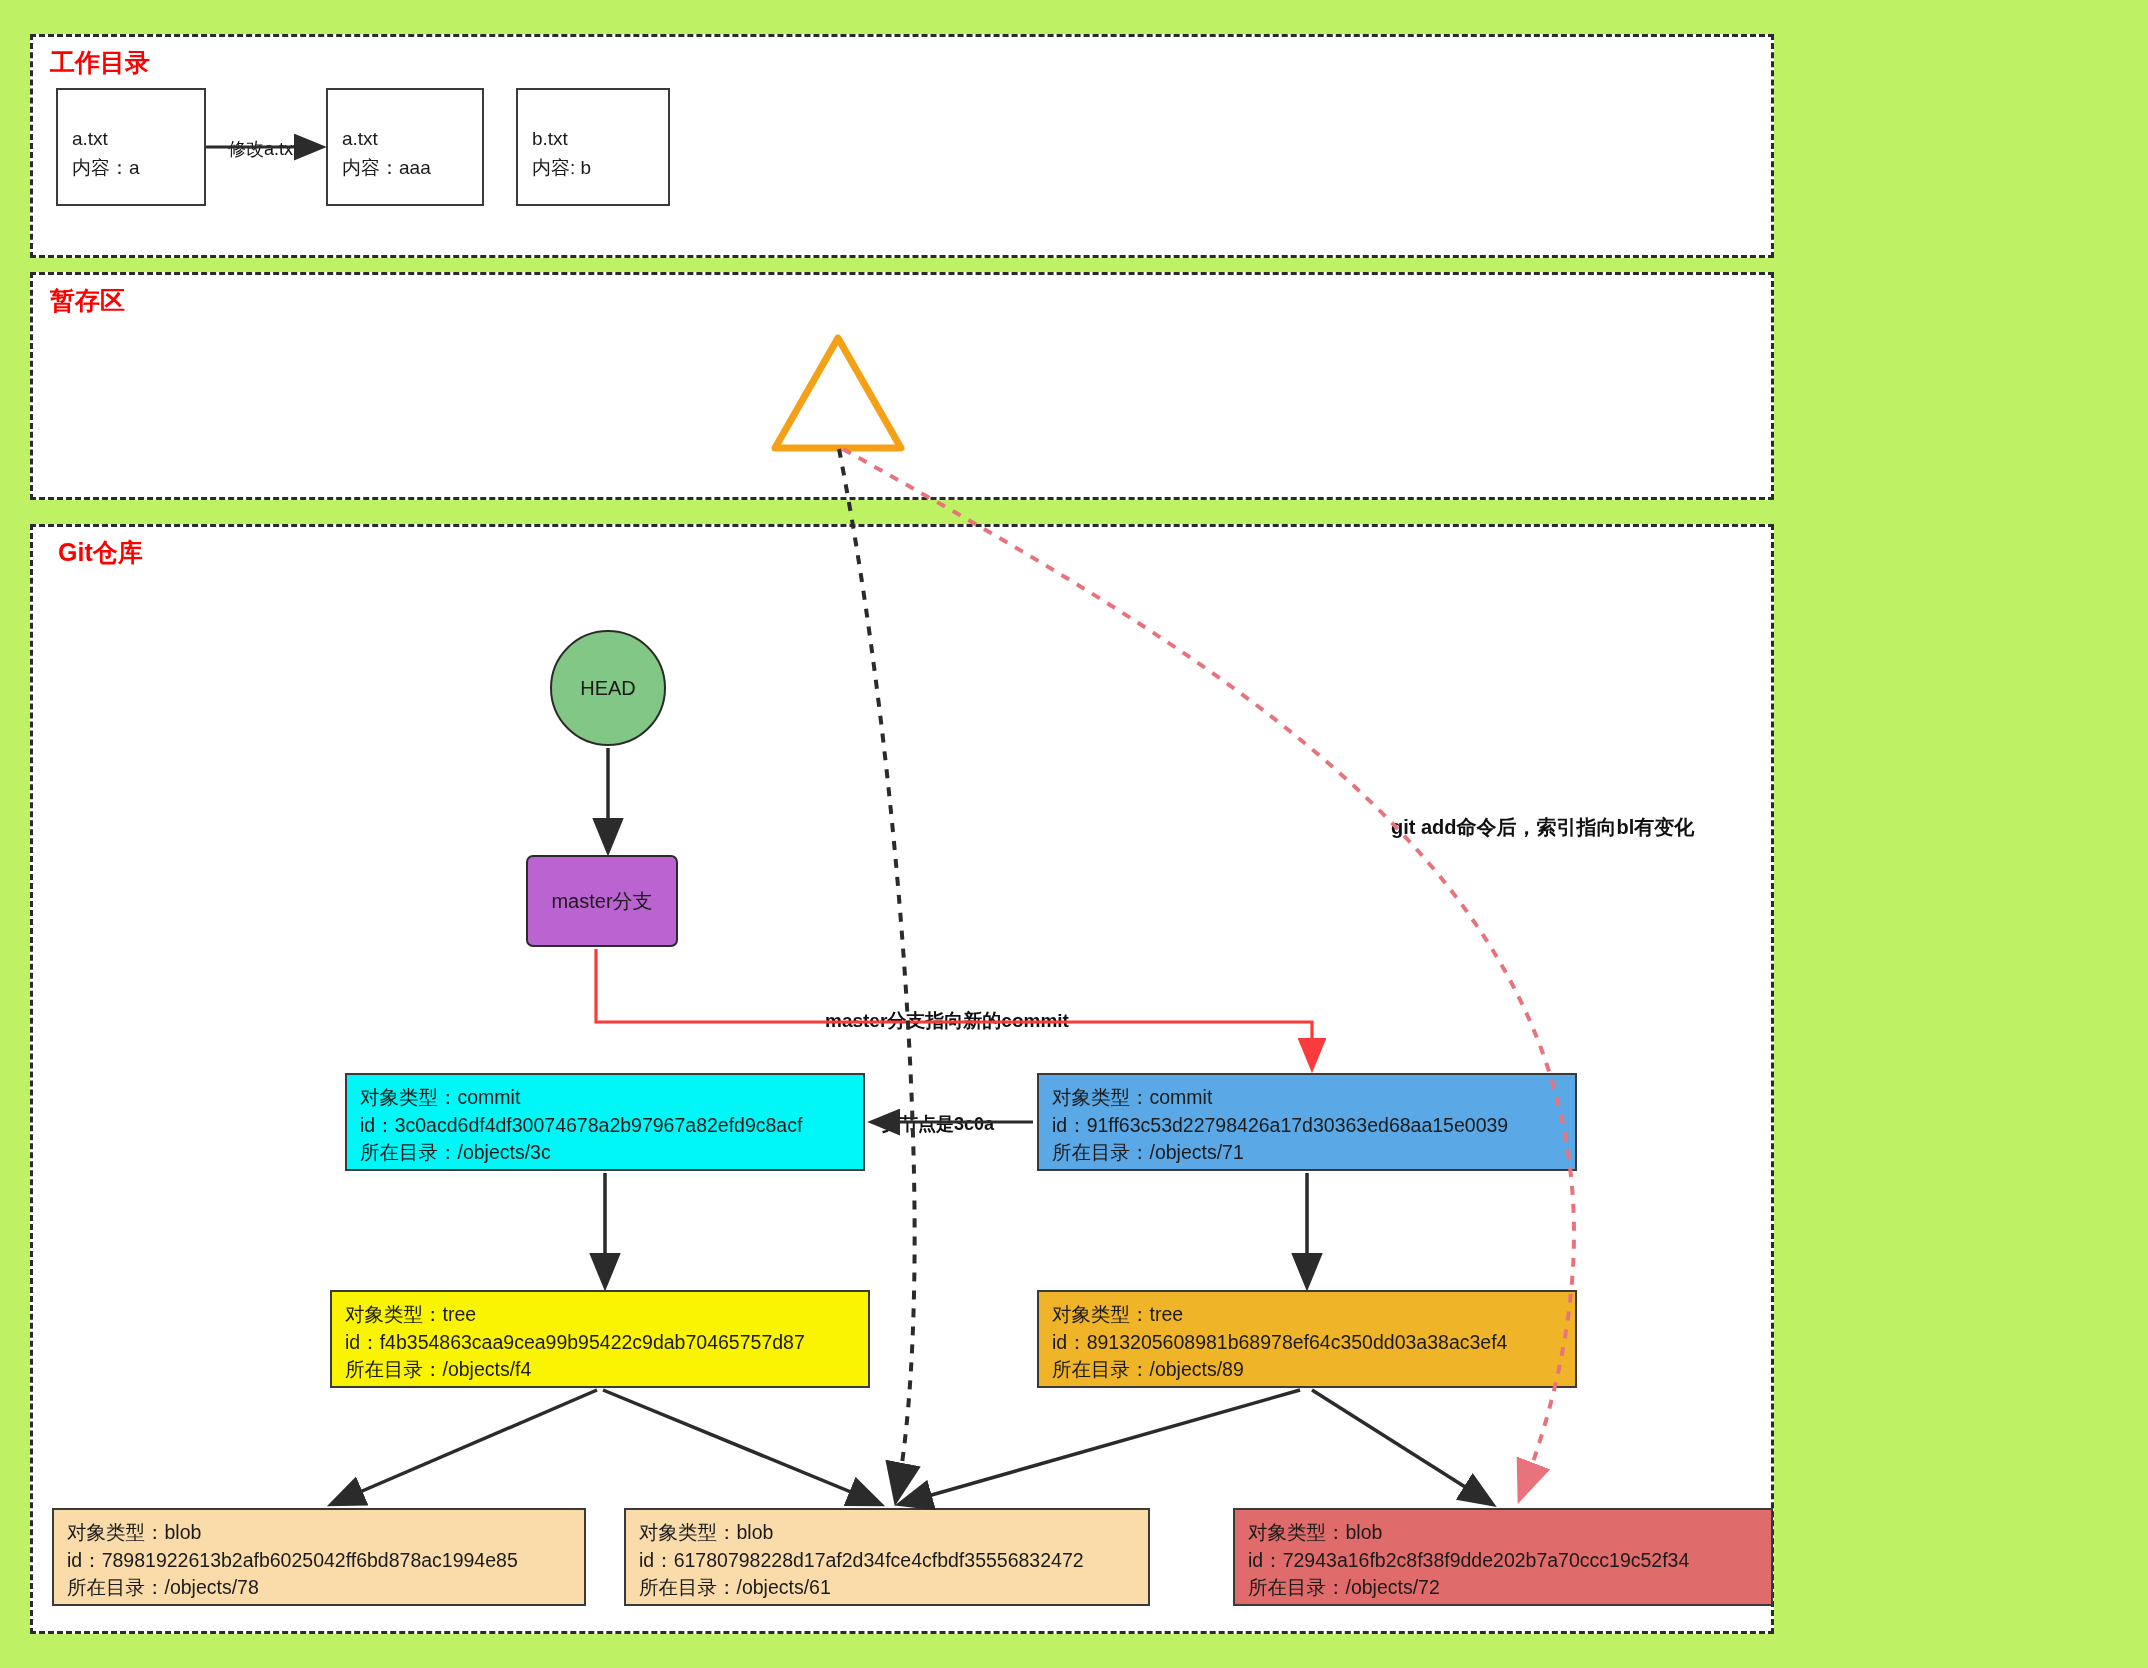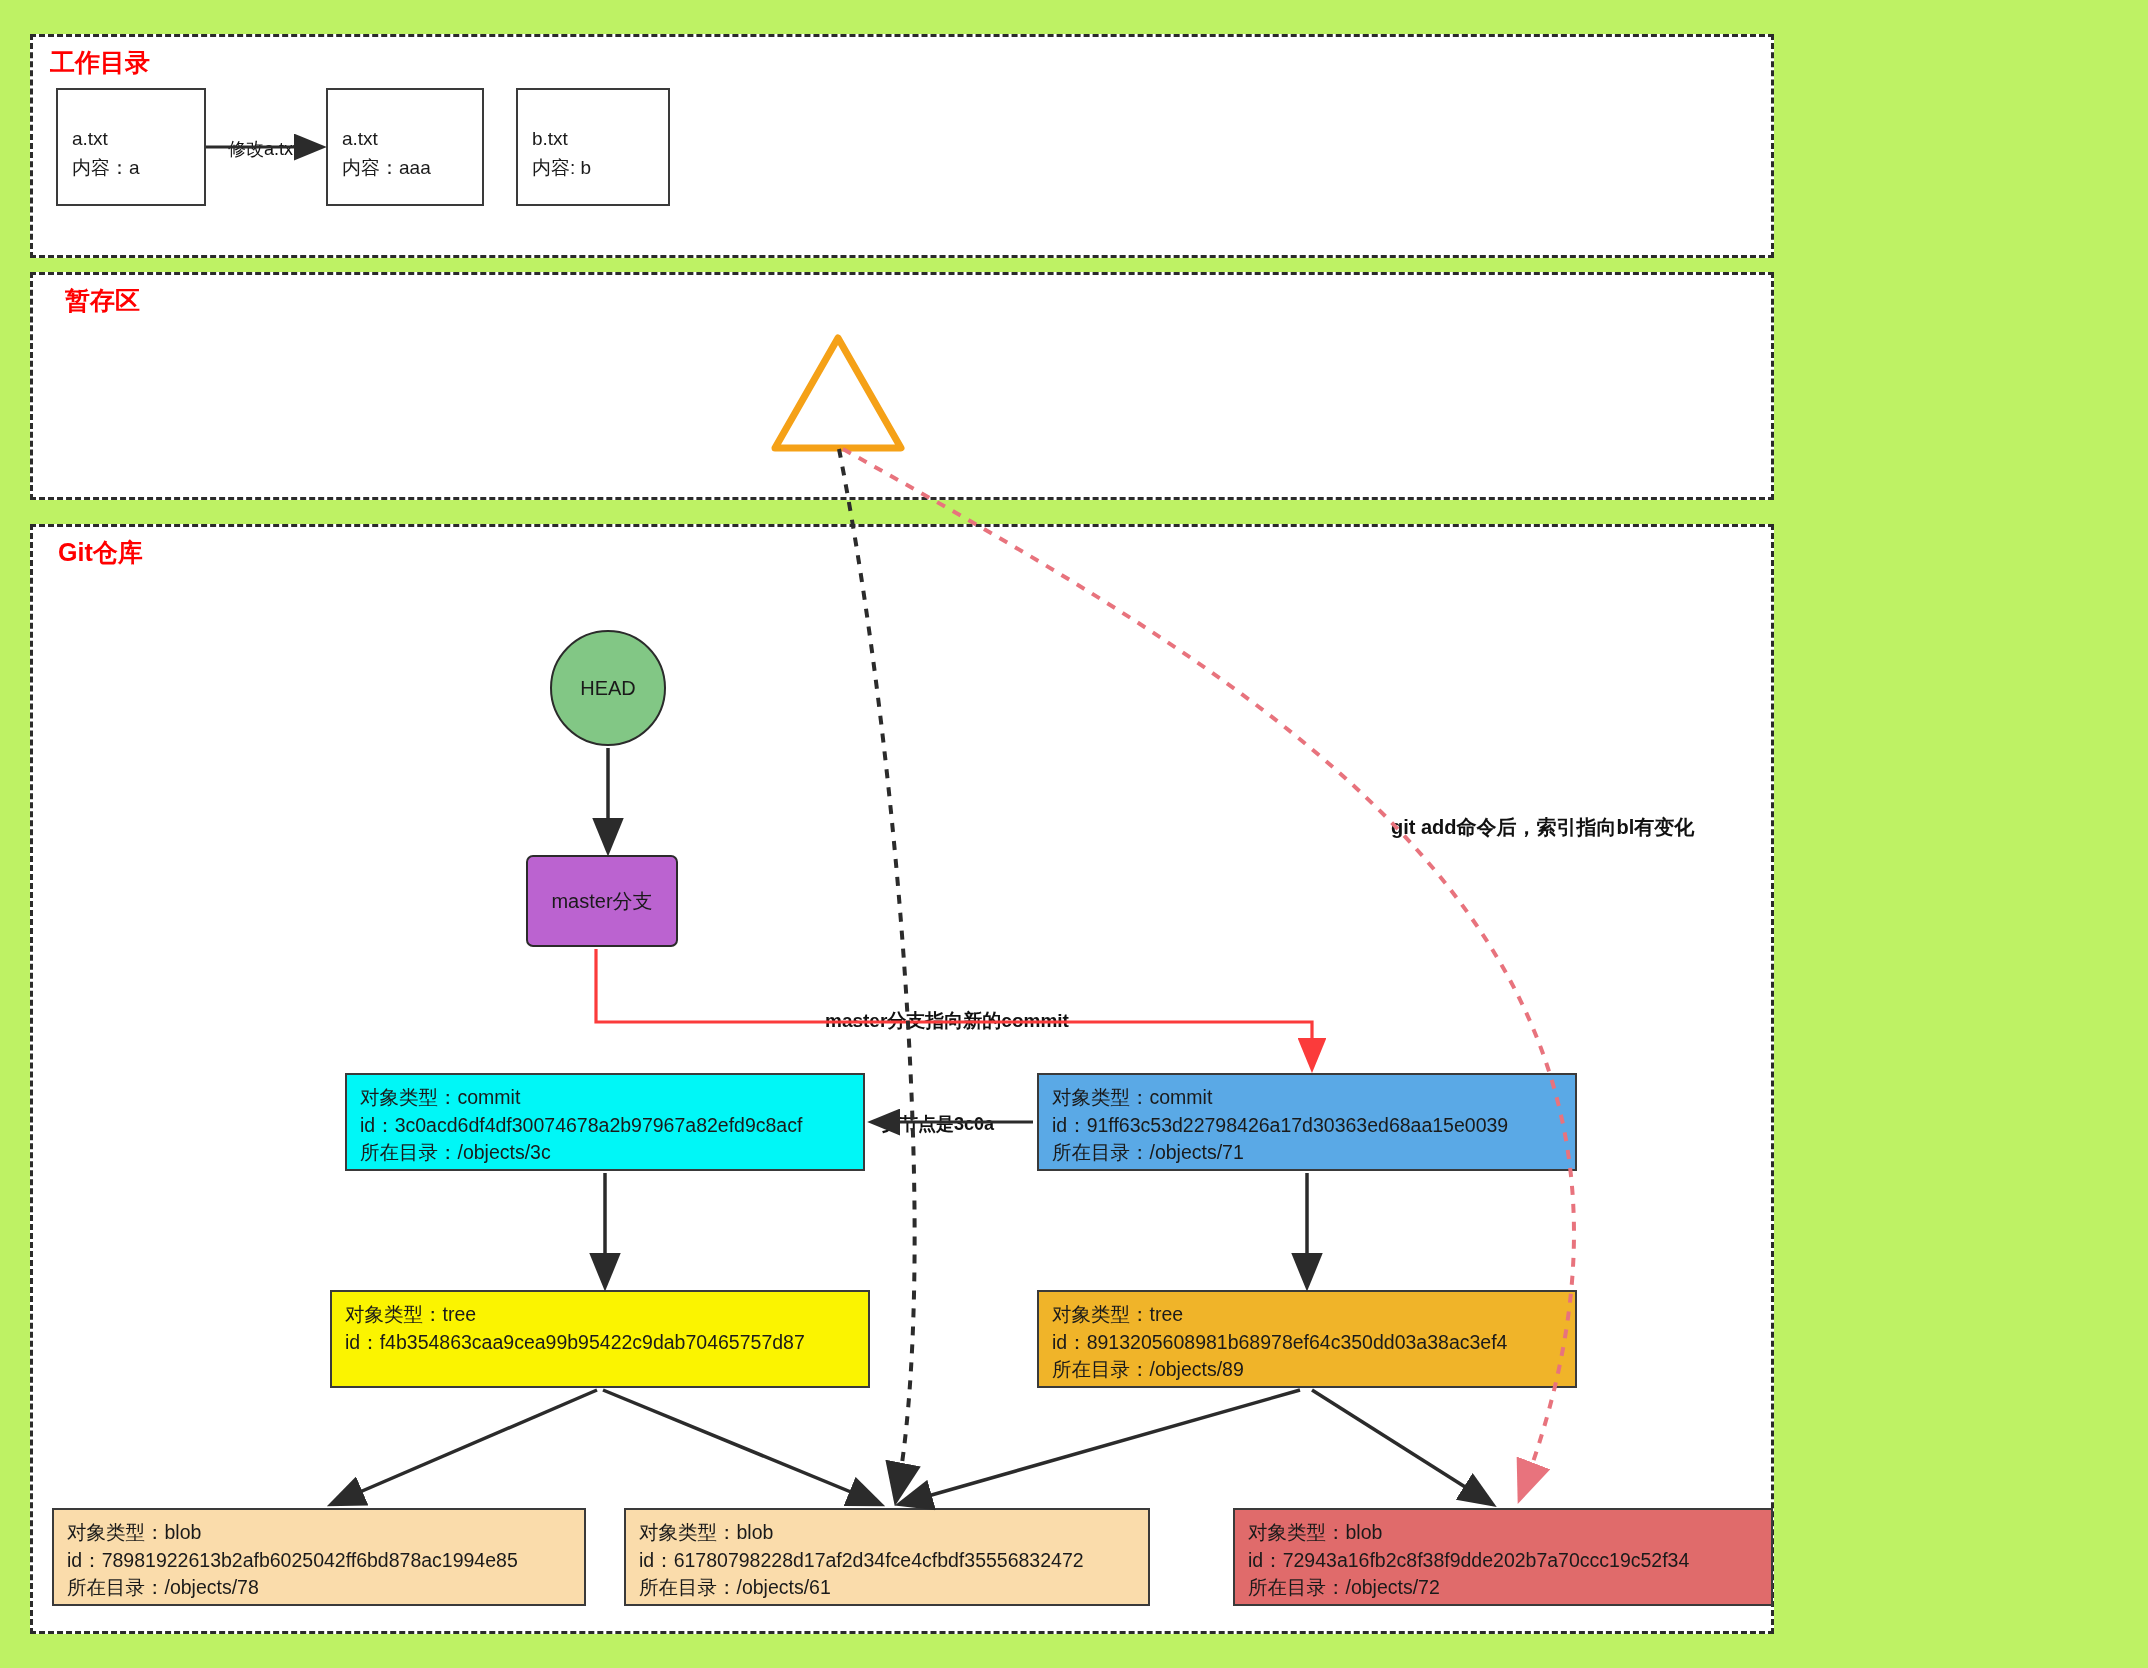--- a/index.html
+++ b/index.html
@@ -120,21 +120,21 @@
   </div>
 
   <div class="node file-box" style="left:516px; top:88px; width:154px; height:118px;">
     <div>b.txt</div>
     <div>内容: b</div>
   </div>
 
   <div class="edge-label plain" style="left:228px; top:137px;">修改a.txt</div>
 
   <div class="region" style="left:30px; top:272px; width:1744px; height:228px;"></div>
-  <div class="region-title" style="left:50px; top:284px;margin-left:15px;">暂存区</div>
+  <div class="region-title" style="left:50px; top:284px;">暂存区</div>
 
   <div class="region" style="left:30px; top:524px; width:1744px; height:1110px;"></div>
   <div class="region-title" style="left:58px; top:536px;">Git仓库</div>
 
   <div class="head-circle" style="left:550px; top:630px; width:116px; height:116px;">
     <span>HEAD</span>
   </div>
 
   <div class="branch-box" style="left:526px; top:855px; width:152px; height:92px;">
     <span>master分支</span>
@@ -148,20 +148,21 @@
 
   <div class="node obj-box" style="left:1037px; top:1073px; width:540px; height:98px; background:#5aa9e6;">
     <div>对象类型：commit</div>
     <div>id：91ff63c53d22798426a17d30363ed68aa15e0039</div>
     <div>所在目录：/objects/71</div>
   </div>
 
   <div class="node obj-box" style="left:330px; top:1290px; width:540px; height:98px; background:#fbf400;">
     <div>对象类型：tree</div>
     <div>id：f4b354863caa9cea99b95422c9dab70465757d87</div>
+    <div>所在目录：/objects/f4</div>
   </div>
 
   <div class="node obj-box" style="left:1037px; top:1290px; width:540px; height:98px; background:#f0b429;">
     <div>对象类型：tree</div>
     <div>id：8913205608981b68978ef64c350dd03a38ac3ef4</div>
     <div>所在目录：/objects/89</div>
   </div>
 
   <div class="node obj-box" style="left:52px; top:1508px; width:534px; height:98px; background:#fadcab;">
     <div>对象类型：blob</div>

